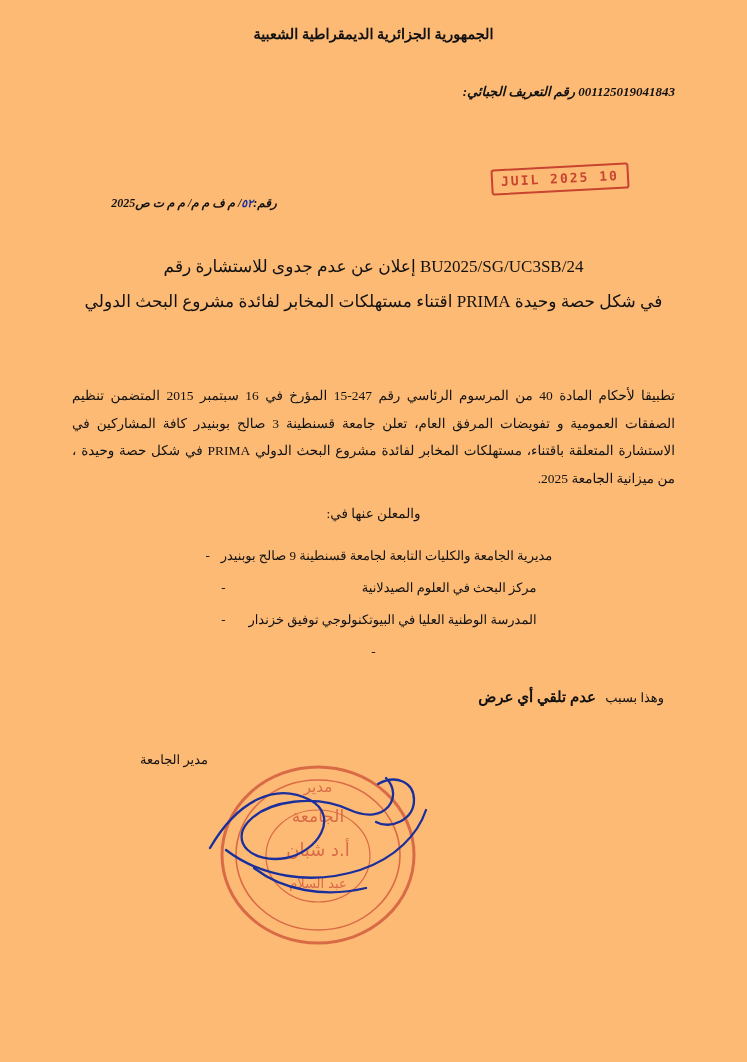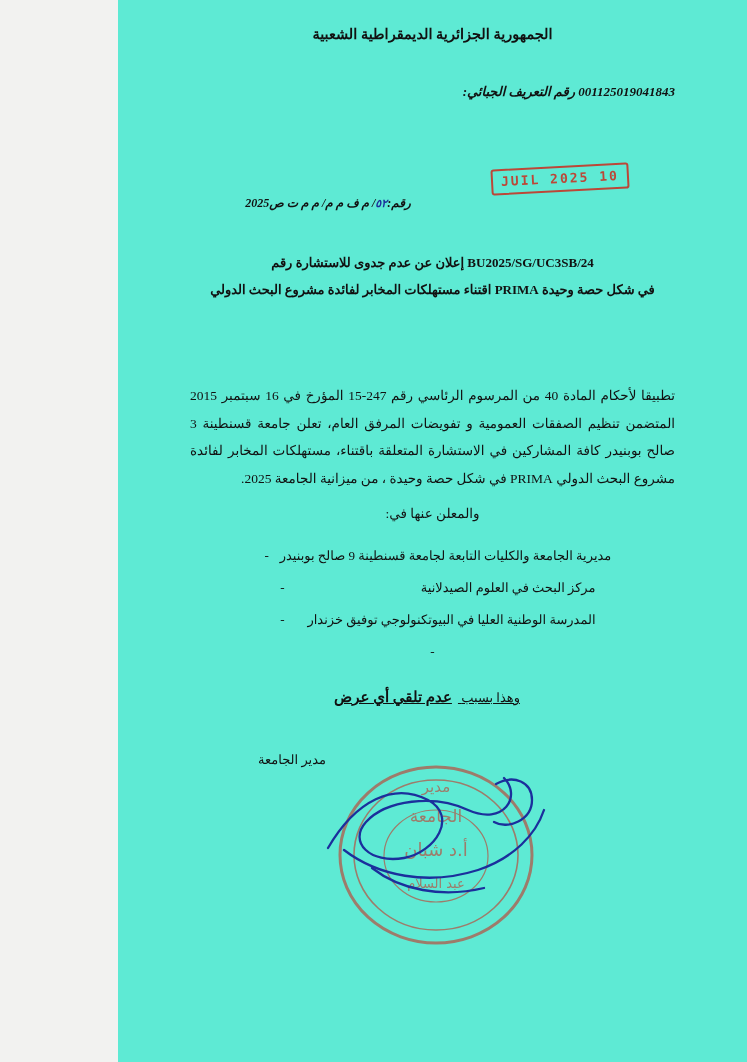--- a/index.html
+++ b/index.html
@@ -2,23 +2,23 @@
 <html lang="ar" dir="rtl"><head>
 <meta charset="utf-8">
 <style>
   html, body {
     margin: 0;
     padding: 0;
     background: #f2f2f0;
   }
   .page {
     position: relative;
-    width: 629px;
+    width: 747px;
     height: 1062px;
-    background: #5eead4;
+    background: #fdba74;
     overflow: hidden;
     font-family: "Liberation Serif", "DejaVu Serif", serif;
     color: #111111;
   }
   .hdr-center {
     text-align: center;
     font-weight: bold;
     font-size: 14.5px;
     letter-spacing: 0.2px;
   }
@@ -50,21 +50,21 @@
     text-align: center;
     font-size: 12.5px;
     font-weight: bold;
     font-style: italic;
     line-height: 1.95;
   }
   .org-block .l1 { font-size: 13px; }
   .org-ref {
     position: absolute;
     top: 196px;
-    left: 60px;
+    left: 44px;
     width: 300px;
     text-align: center;
     font-size: 12px;
     font-weight: bold;
     font-style: italic;
     white-space: nowrap;
   }
   .org-ref .handwrite {
     color: #1b2f9c;
     font-family: "DejaVu Serif", serif;
@@ -88,22 +88,22 @@
   }
 
   .title-block {
     position: absolute;
     top: 250px;
     left: 0;
     right: 0;
     text-align: center;
   }
   .title-line {
-    font-size: 13px;
-    font-weight: bold;
+    font-size: 17px;
+    font-weight: normal;
     line-height: 2.05;
   }
   .title-line .lat {
     direction: ltr;
     unicode-bidi: embed;
   }
 
   .body-text {
     position: absolute;
     top: 382px;
@@ -152,23 +152,22 @@
     text-decoration: underline;
     font-size: 15px;
     font-weight: normal;
   }
 
   .reason {
     position: absolute;
     top: 688px;
     right: 83px;
     left: 72px;
-    text-align: center;
-    font-size: 13px;
-    text-decoration: underline;
+    text-align: right;
+    font-size: 13px;
   }
   .reason .strong {
     font-size: 15px;
     font-weight: bold;
     padding-right: 6px;
   }
 
   .signer {
     position: absolute;
     top: 752px;

